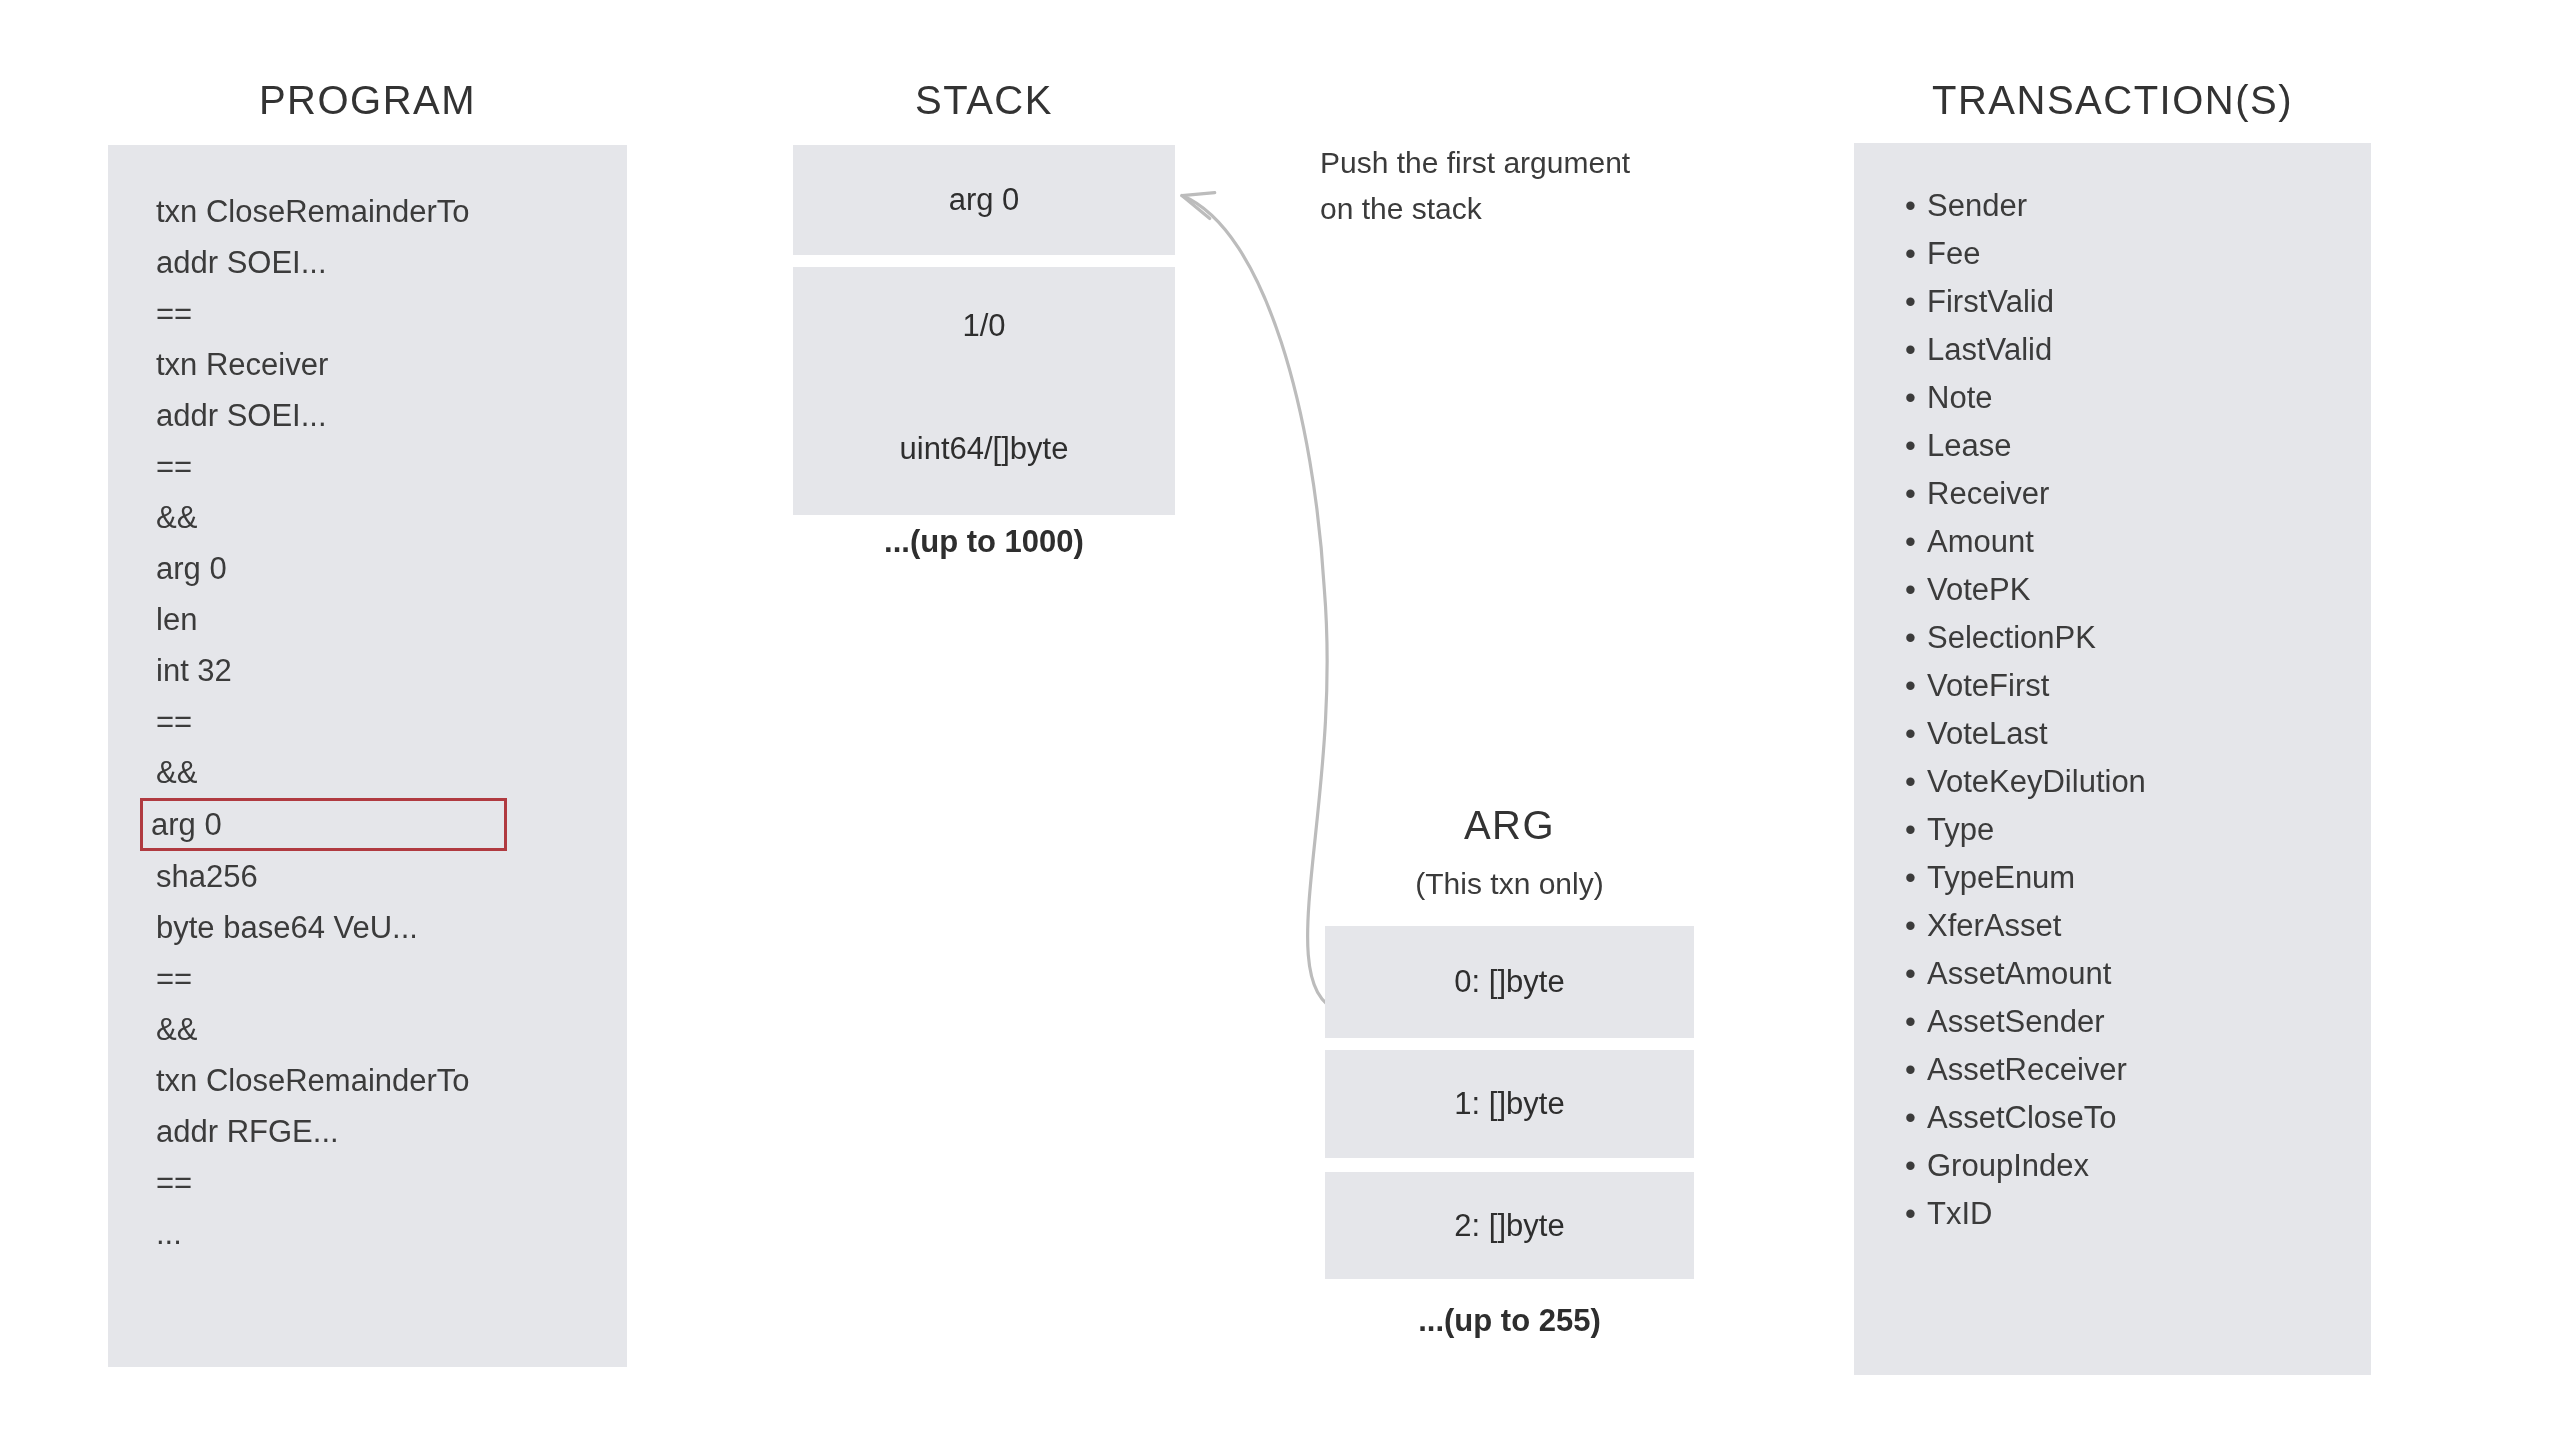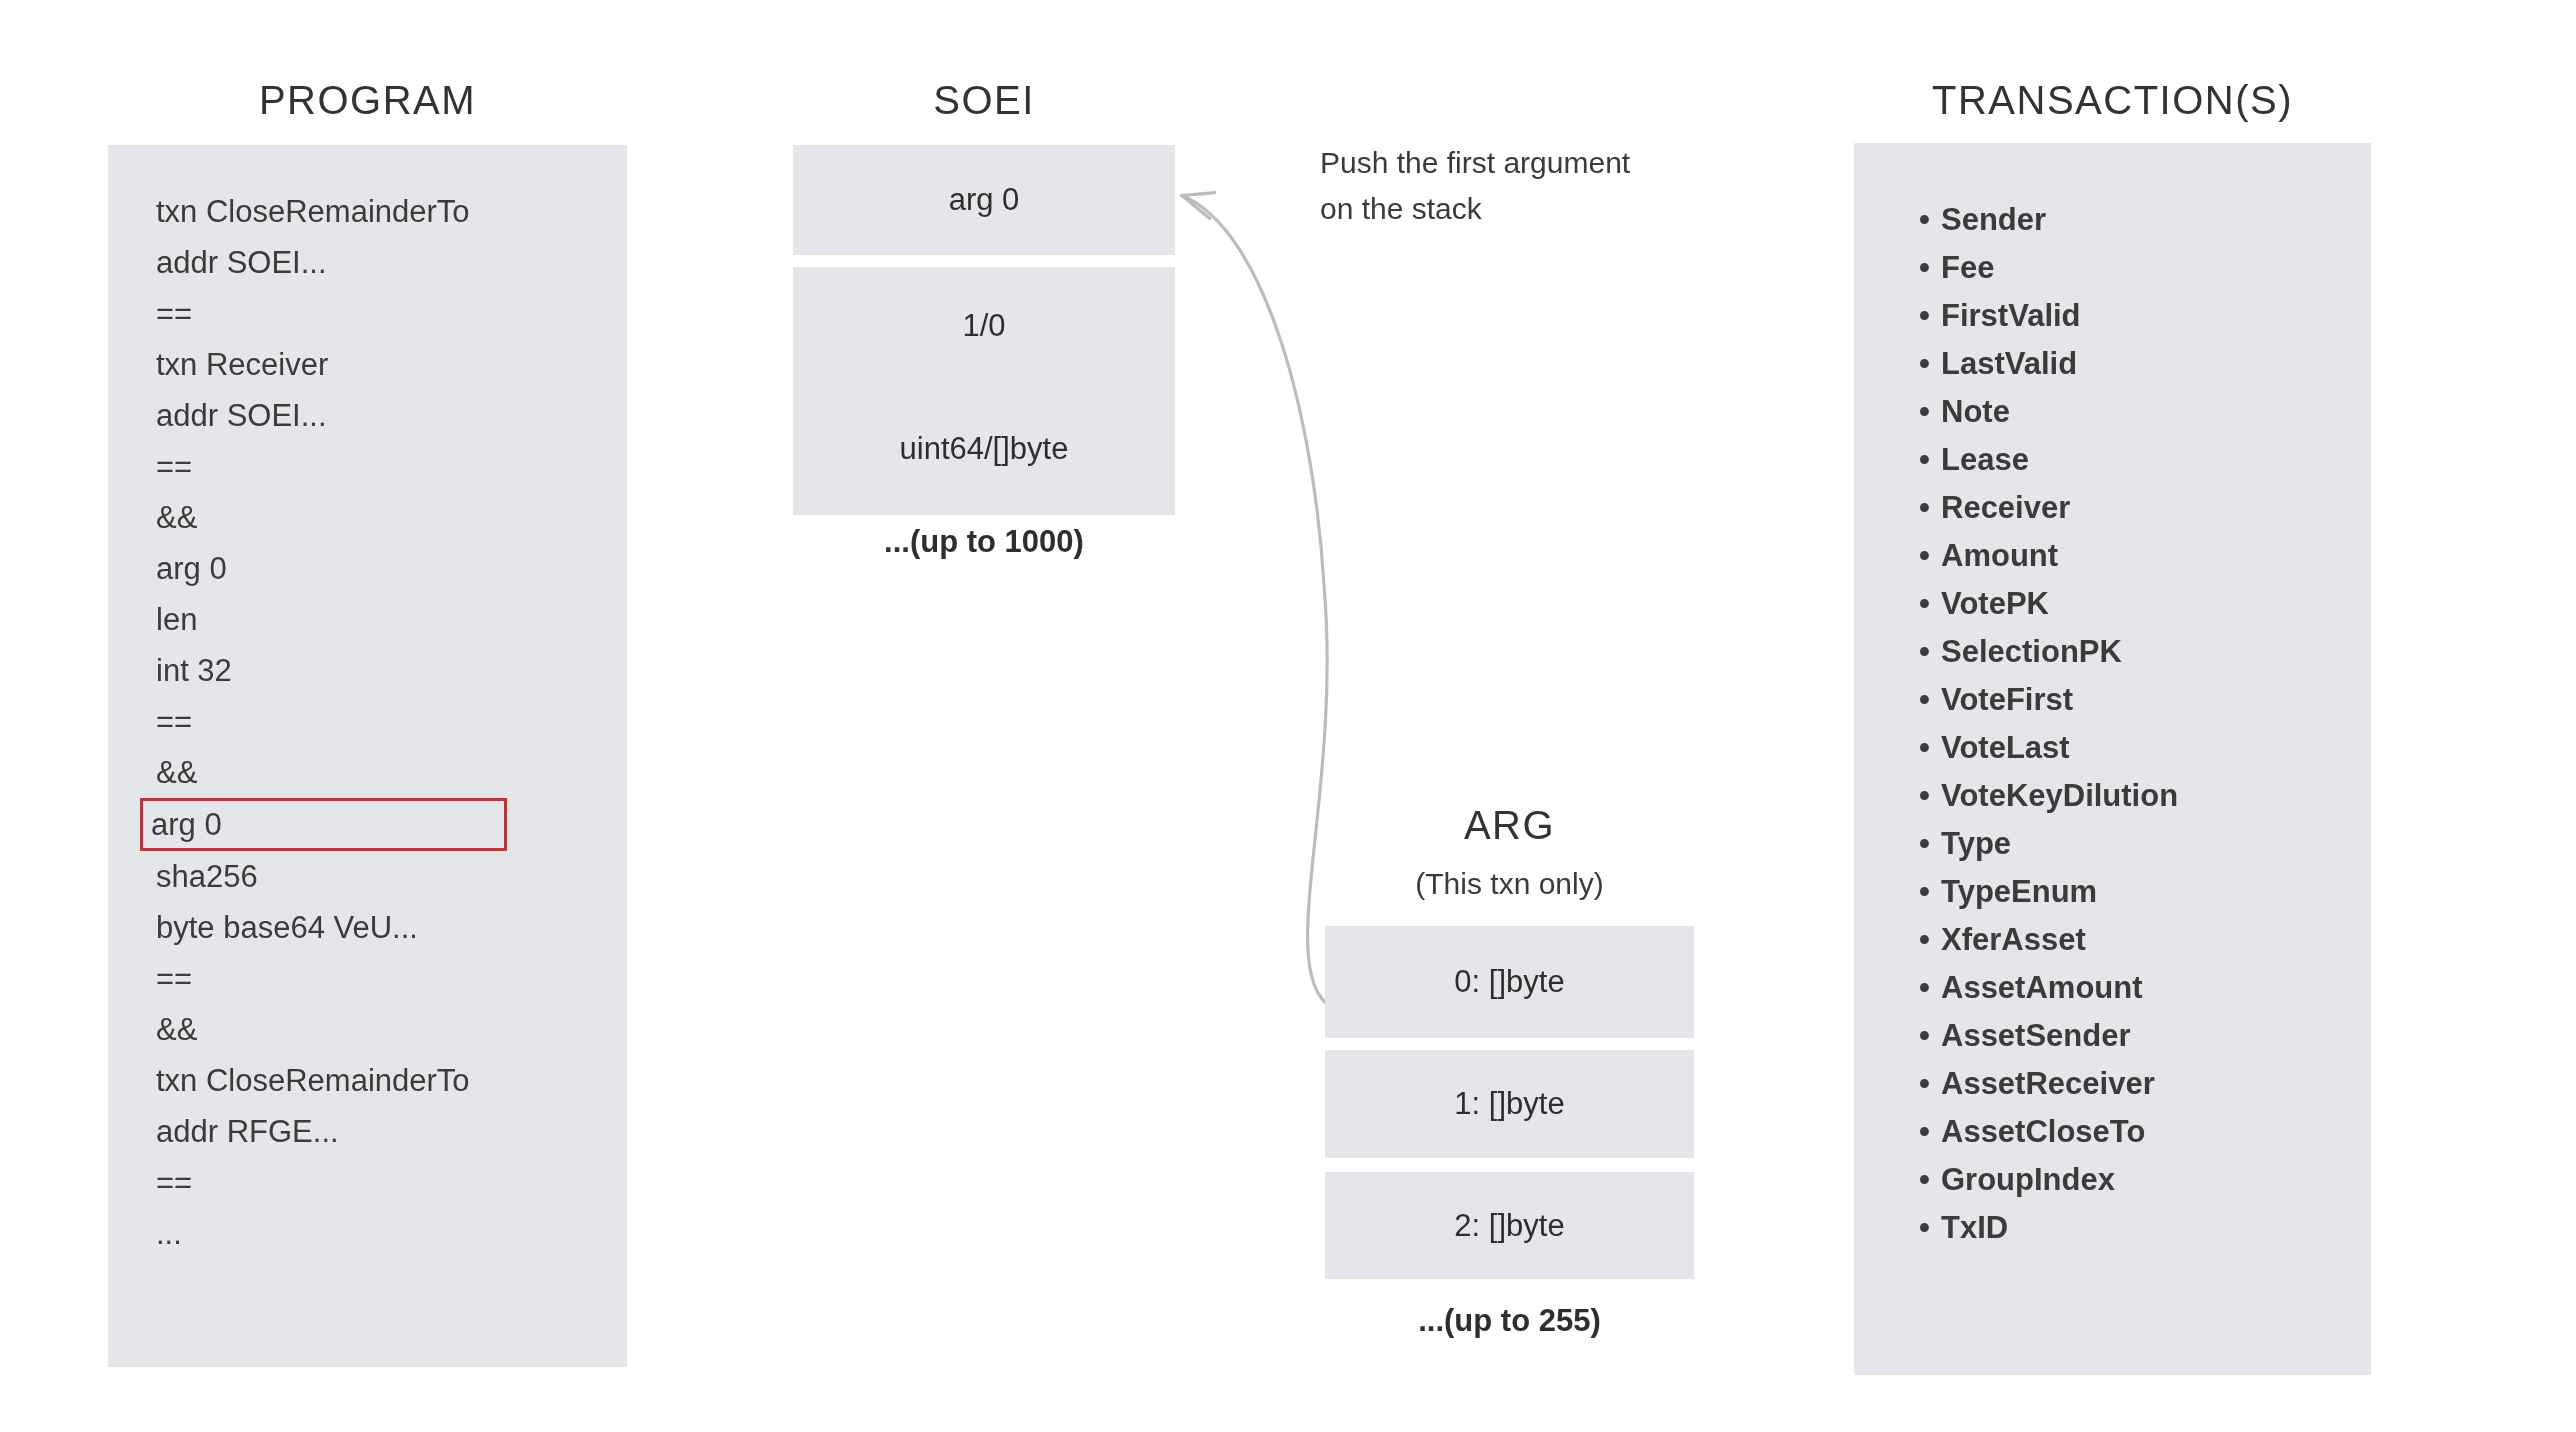--- a/index.html
+++ b/index.html
@@ -145,23 +145,22 @@
 
   
   #txn-title { left: 1854px; top: 78px; width: 517px; }
   #txn-panel { left: 1854px; top: 143px; width: 517px; height: 1232px; }
   .txn-list {
     position: absolute;
     left: 1901px;
     top: 178px;
     width: 459px;
     list-style: none;
-    margin: 18px;
+    margin: 4px;
     padding: 0;
-    font-weight: bold;
   }
   .txn-item {
     font-size: 31px;
     line-height: 48px;
     color: #3b3b3b;
     white-space: nowrap;
   }
   .txn-item .bullet {
     display: inline-block;
     width: 22px;
@@ -190,21 +189,21 @@
     <div class="program-line">sha256</div>
     <div class="program-line">byte base64 VeU...</div>
     <div class="program-line">==</div>
     <div class="program-line">&amp;&amp;</div>
     <div class="program-line">txn CloseRemainderTo</div>
     <div class="program-line">addr RFGE...</div>
     <div class="program-line">==</div>
     <div class="program-line">...</div>
   </div>
 
-<div class="col-title" id="stack-title">SOEI</div>
+<div class="col-title" id="stack-title">STACK</div>
 <div class="stack-box" id="stack-box-0">arg 0</div>
 <div class="stack-box" id="stack-box-1">1/0</div>
 <div class="stack-box" id="stack-box-2">uint64/[]byte</div>
 <div id="stack-more">...(up to 1000)</div>
 
 <div id="annotation">
   <div>Push the first argument</div>
   <div>on the stack</div>
 </div>
 

